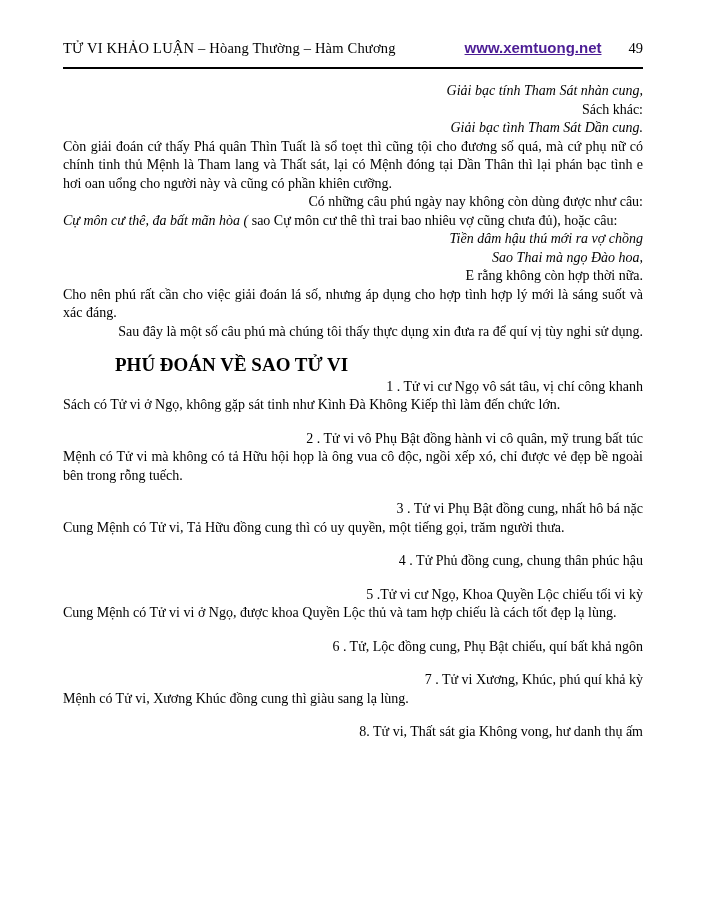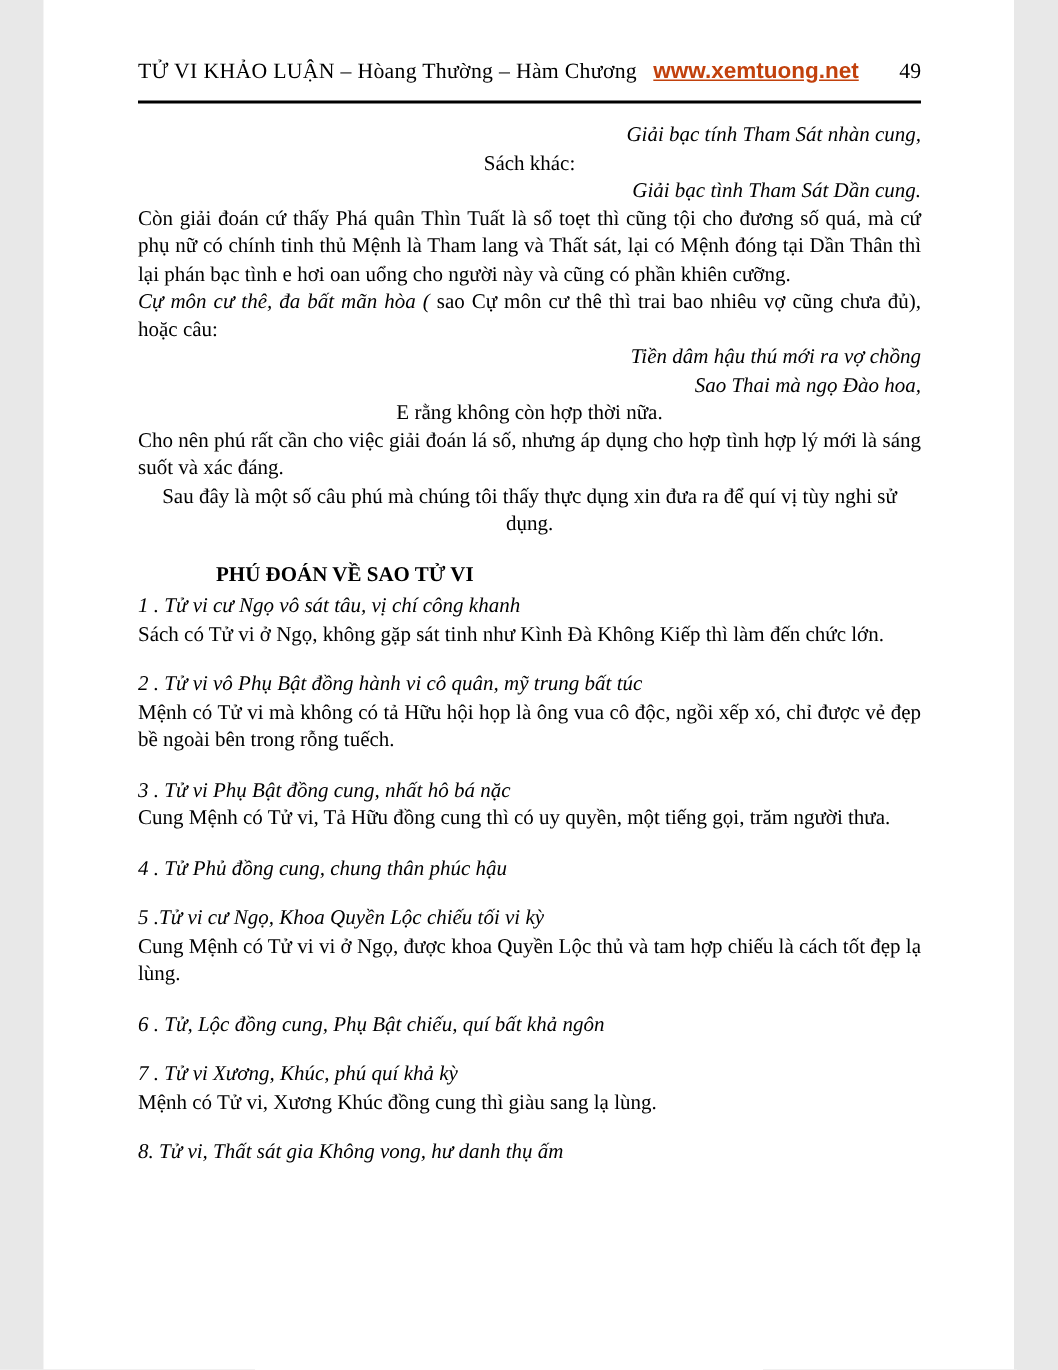--- a/index.html
+++ b/index.html
@@ -1,18 +1,18 @@
 <!DOCTYPE html>
 <html><head>
 <meta charset="utf-8">
 <style>
   * { margin: 0; padding: 0; box-sizing: border-box; }
   html, body { background: #e8e8e8; }
   .page {
-    width: 647px;
+    width: 705px;
     height: 913px;
     background: #ffffff;
     margin: 0 auto;
     position: relative;
     padding: 38px 62px 0 63px;
     font-family: "Liberation Serif", "DejaVu Serif", serif;
     color: #000000;
     overflow: hidden;
   }
   .header-row {
@@ -39,50 +39,51 @@
   }
   .content {
     margin-top: 13px;
     font-size: 14px;
     line-height: 18.5px;
     text-align: justify;
   }
   .content p { margin: 0; }
   .indent { padding-left: 52px; text-align: right; }
   .it { font-style: italic; }
-  .left { text-align: center; font-family: Liberation Serif, serif; }
+  .left { text-align: right; font-family: Liberation Serif, serif; }
   .phu-heading {
     font-weight: bold;
     padding-left: 52px;
     margin-top: 15px !important;
-    font-size: 14px;
+    font-size: 19px;
     text-align: left;
   }
   .section { margin-top: 15px; }
-  .section-head { font-style: italic; text-align: left; }
+  .section-head { text-align: right; }
 </style>
 </head>
 <body>
 
 <div class="page">
 
   <div class="header-row">
     <span class="header-title">TỬ VI KHẢO LUẬN – Hòang Thường – Hàm Chương</span>
-    <a class="header-link" style="color: #c2410c;">www.xemtuong.net</a>
+    <a class="header-link" style="color: #4c1d95;">www.xemtuong.net</a>
     <span class="page-num">49</span>
   </div>
   <div class="header-rule"></div>
 
   <div class="content">
 
     <p class="indent it">Giải bạc tính Tham Sát nhàn cung,</p>
     <p class="left">Sách khác:</p>
     <p class="indent it">Giải bạc tình Tham Sát Dần cung.</p>
 
     <p>Còn giải đoán cứ thấy Phá quân Thìn Tuất là sổ toẹt thì cũng tội cho đương số quá, mà cứ phụ nữ có chính tinh thủ Mệnh là Tham lang và Thất sát, lại có Mệnh đóng tại Dần Thân thì lại phán bạc tình e hơi oan uổng cho người này và cũng có phần khiên cưỡng.</p>
+    <p class="left">Có những câu phú ngày nay không còn dùng được như câu:</p>
 
     <p><span class="it">Cự môn cư thê, đa bất mãn hòa (</span><span> sao Cự môn cư thê thì trai bao nhiêu vợ cũng chưa đủ), hoặc câu:</span></p>
 
     <p class="indent it">Tiền dâm hậu thú mới ra vợ chồng</p>
     <p class="indent it">Sao Thai mà ngọ Đào hoa,</p>
 
     <p class="left">E rằng không còn hợp thời nữa.</p>
     <p>Cho nên phú rất cần cho việc giải đoán lá số, nhưng áp dụng cho hợp tình hợp lý mới là sáng suốt và xác đáng.</p>
     <p class="left">Sau đây là một số câu phú mà chúng tôi thấy thực dụng xin đưa ra để quí vị tùy nghi sử dụng.</p>
 

